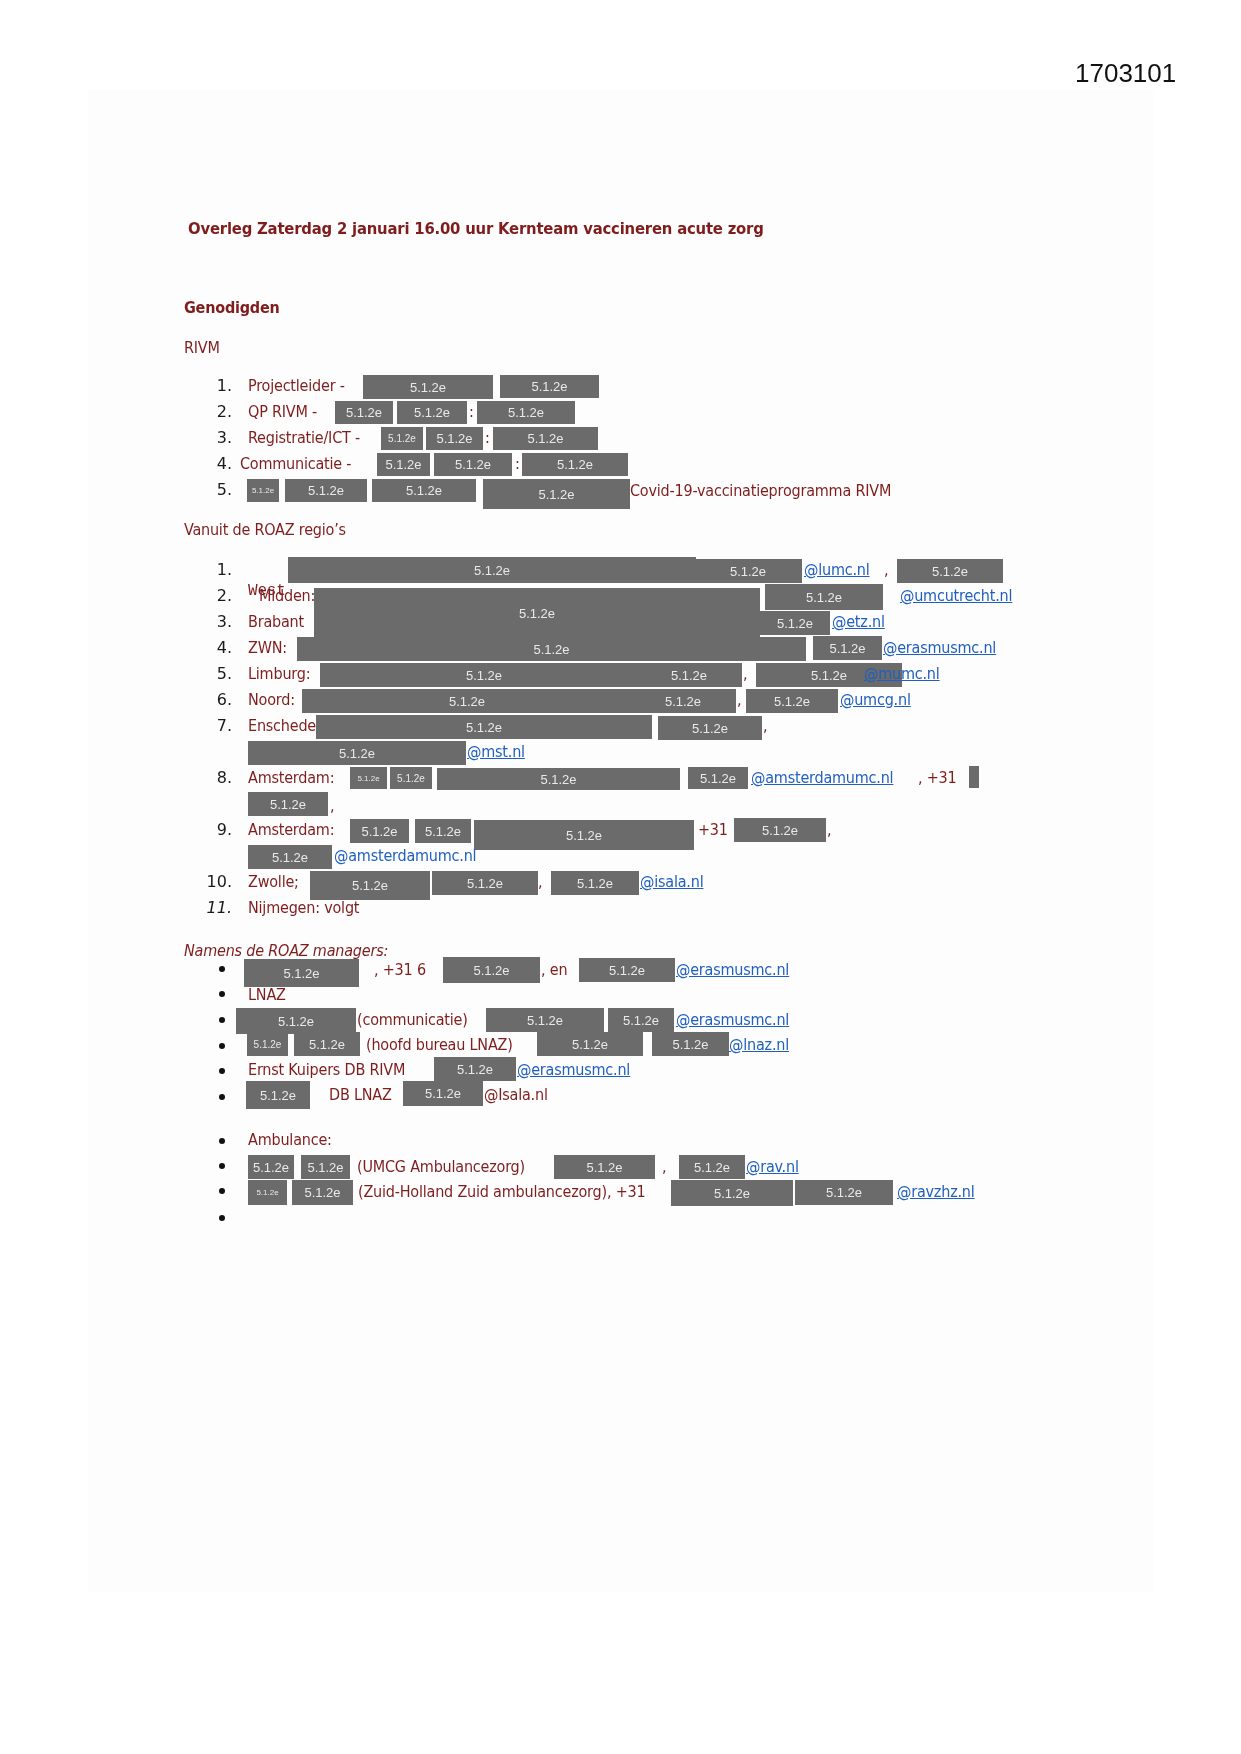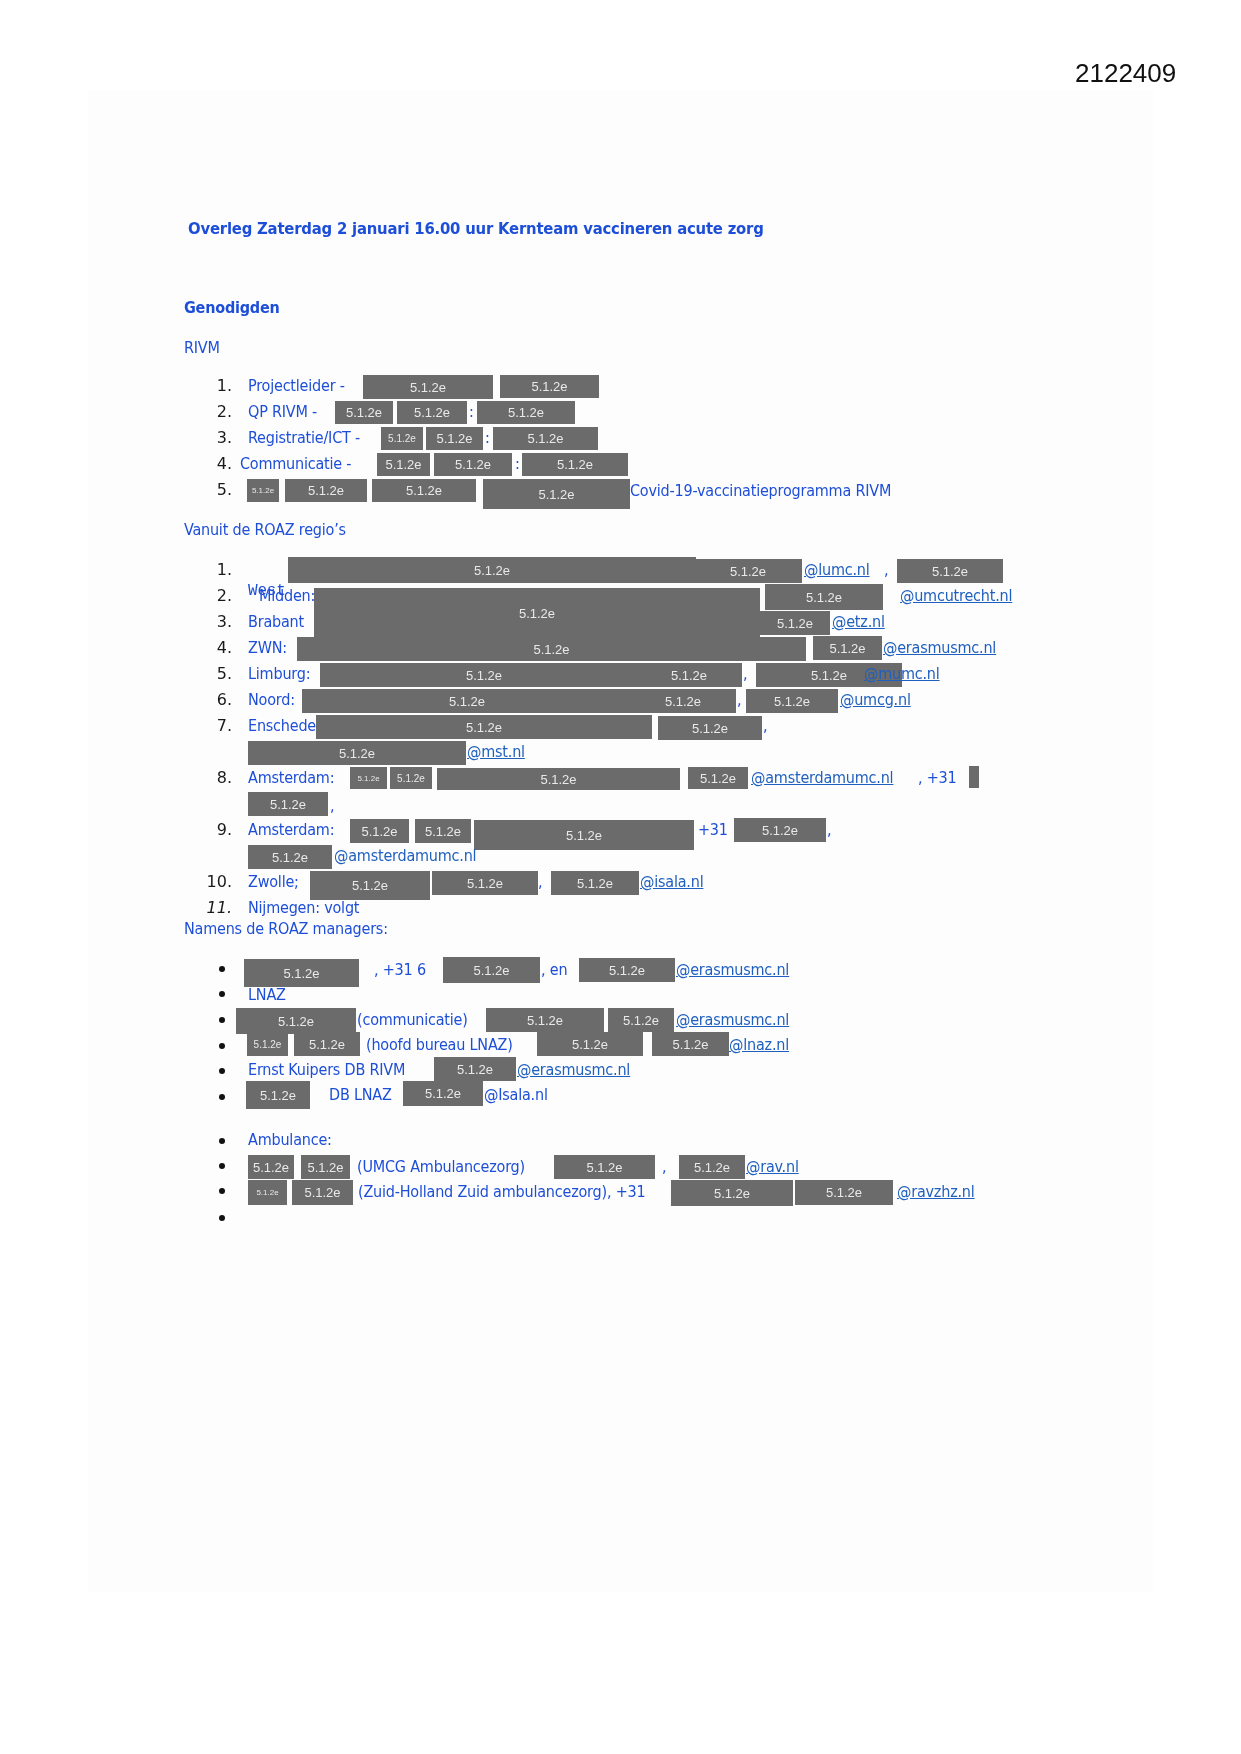--- a/index.html
+++ b/index.html
@@ -1,36 +1,36 @@
 <!DOCTYPE html>
 <html><head>
 <meta charset="utf-8">
 <style>
   html, body { margin: 0; padding: 0; background: #ffffff; }
   body { width: 1241px; height: 1754px; position: relative; overflow: hidden;
          font-family: "Liberation Sans", "DejaVu Sans", sans-serif; color: #111; }
   .page-inner { position: absolute; left: 88px; top: 90px; width: 1065px; height: 1502px; background: #fdfdfd; }
   .docnum { position: absolute; left: 1075px; top: 58px; font-size: 26px; font-family: "Liberation Sans", sans-serif; color: #111; }
-  .t { position: absolute; font-family: "DejaVu Sans Condensed", "DejaVu Sans", sans-serif; font-size: 16px; line-height: 20px; white-space: nowrap; color: #1d4ed8; letter-spacing: -0.2px; }
+  .t { position: absolute; font-family: "DejaVu Sans Condensed", "DejaVu Sans", sans-serif; font-size: 16px; line-height: 20px; white-space: nowrap; color: #7f1d1d; letter-spacing: -0.2px; }
   .title { font-weight: bold; font-size: 16.5px; }
   .bold { font-weight: bold; }
   .num { position: absolute; font-family: "DejaVu Sans", sans-serif; font-size: 16px; line-height: 20px; color: #1a1a1a; text-align: right; width: 36px; }
   .bullet { position: absolute; width: 6px; height: 6px; border-radius: 50%; background: #111; }
   .r { position: absolute; background: #6b6b6b; color: #e9e9e9; font-family: "Liberation Sans", sans-serif; font-size: 13px; display: flex; align-items: center; justify-content: center; box-sizing: border-box; white-space: nowrap; overflow: hidden; }
   .r.sm { font-size: 10px; }
   .r.xs { font-size: 8px; }
   .lnk { position: absolute; font-family: "DejaVu Sans Condensed", "DejaVu Sans", sans-serif; font-size: 16px; line-height: 20px; color: #1f5fbf; text-decoration: underline; white-space: nowrap; letter-spacing: -0.2px; }
   .plain-link { text-decoration: none; }
 </style>
 </head>
 <body>
 
 <div class="page-inner"></div>
 
-<div class="docnum">2122409</div>
+<div class="docnum">1703101</div>
 
 <div class="t title" style="left:188px; top:219px;">Overleg Zaterdag 2 januari 16.00 uur Kernteam vaccineren acute zorg</div>
 
 <div class="t bold" style="left:184px; top:298px;">Genodigden</div>
 
 <div class="t" style="left:184px; top:338px;">RIVM</div>
 
 <div class="num" style="left:196px; top:376px;">1.</div>
 <div class="t" style="left:248px; top:376px;">Projectleider -</div>
 <div class="r" style="left:363px; top:375px; width:130px; height:24px;">5.1.2e</div>
@@ -141,21 +141,21 @@
 <div class="t" style="left:248px; top:872px;">Zwolle;</div>
 <div class="r" style="left:310px; top:871px; width:120px; height:29px;">5.1.2e</div>
 <div class="r" style="left:432px; top:871px; width:106px; height:24px;">5.1.2e</div>
 <div class="t" style="left:538px; top:872px;">,</div>
 <div class="r" style="left:551px; top:871px; width:88px; height:24px;">5.1.2e</div>
 <a class="lnk" style="left:640px; top:872px;">@isala.nl</a>
 
 <div class="num" style="left:196px; top:898px;font-style:italic;">11.</div>
 <div class="t" style="left:248px; top:898px;">Nijmegen: volgt</div>
 
-<div class="t" style="left:184px; top:919px;">Namens de ROAZ managers:</div>
+<div class="t" style="left:184px; top:941px;font-style:italic;">Namens de ROAZ managers:</div>
 
 <div class="bullet" style="left:219px; top:966px;"></div>
 <div class="r" style="left:244px; top:959px; width:115px; height:28px;">5.1.2e</div>
 <div class="t" style="left:374px; top:960px;">, +31 6</div>
 <div class="r" style="left:443px; top:957px; width:97px; height:26px;">5.1.2e</div>
 <div class="t" style="left:541px; top:960px;">, en</div>
 <div class="r" style="left:579px; top:958px; width:96px; height:24px;">5.1.2e</div>
 <a class="lnk" style="left:676px; top:960px;">@erasmusmc.nl</a>
 
 <div class="bullet" style="left:219px; top:991px;"></div>

